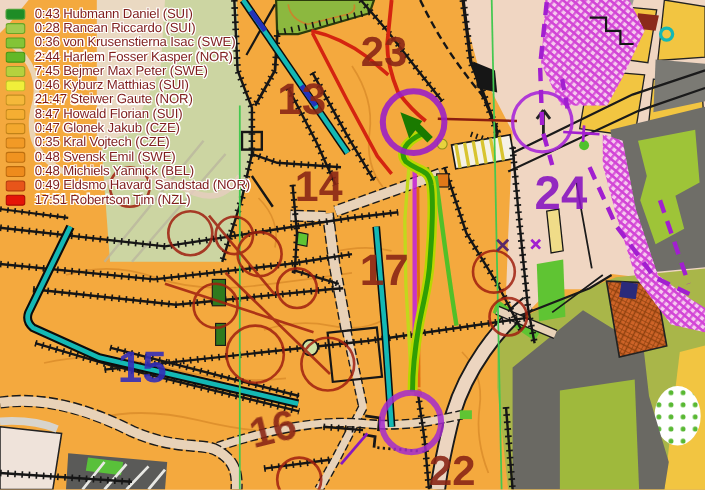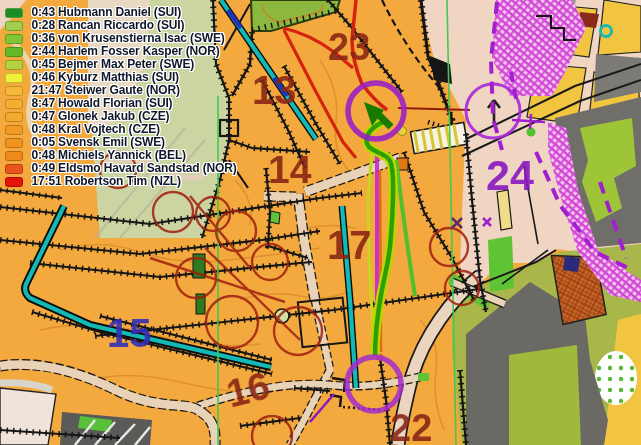--- a/index.html
+++ b/index.html
@@ -1,20 +1,20 @@
 <!DOCTYPE html>
 <html><head>
 <meta charset="utf-8">
 <style>
 html,body{margin:0;padding:0}
 #wrap{position:relative;width:641px;height:445px;overflow:hidden;background:#f4a93e;font-family:"Liberation Sans",sans-serif}
 #map{position:absolute;left:0;top:0}
 .row{position:absolute;left:0;height:13px;white-space:nowrap}
 .box{position:absolute;left:5px;top:0;width:16px;height:8px;border-radius:2.5px;border:1px solid}
-.t{position:absolute;left:31.5px;top:-3px;font-size:12px;font-weight:bold;color:#0f172a;letter-spacing:-0.15px;
+.t{position:absolute;left:31.5px;top:-3px;font-size:12px;font-weight:normal;color:#7f1d1d;letter-spacing:-0.15px;
    text-shadow:-1px 0 0 #fff,1px 0 0 #fff,0 -1px 0 #fff,0 1px 0 #fff,-1px -1px 0 #fff,1px 1px 0 #fff,1px -1px 0 #fff,-1px 1px 0 #fff}
 </style>
 </head>
 <body>
 <div id="wrap">
 
 <svg id="map" width="641" height="445" viewBox="0 0 641 445">
 <defs>
 <pattern id="mgA" width="5.5" height="5.5" patternUnits="userSpaceOnUse" patternTransform="rotate(40)">
   <rect width="5.5" height="5.5" fill="#f6c9ee"></rect>
@@ -412,21 +412,21 @@
         <span class="t">0:36 von Krusenstierna Isac (SWE)</span>
       </div>
 
 <div class="row" style="top:46.5px">
         <span class="box" style="background:#62b828;border-color:#459414"></span>
         <span class="t">2:44 Harlem Fosser Kasper (NOR)</span>
       </div>
 
 <div class="row" style="top:59.5px">
         <span class="box" style="background:#b5d13e;border-color:#8aa32a"></span>
-        <span class="t">0:45 Bejmer Max Peter (SWE)</span>
+        <span class="t">7:45 Bejmer Max Peter (SWE)</span>
       </div>
 
 <div class="row" style="top:72.5px">
         <span class="box" style="background:#f0ef3a;border-color:#c0bf2a"></span>
         <span class="t">0:46 Kyburz Matthias (SUI)</span>
       </div>
 
 <div class="row" style="top:85.5px">
         <span class="box" style="background:#f5b83a;border-color:#c29020"></span>
         <span class="t">21:47 Steiwer Gaute (NOR)</span>
@@ -437,26 +437,26 @@
         <span class="t">8:47 Howald Florian (SUI)</span>
       </div>
 
 <div class="row" style="top:111.5px">
         <span class="box" style="background:#f3a82e;border-color:#c08218"></span>
         <span class="t">0:47 Glonek Jakub (CZE)</span>
       </div>
 
 <div class="row" style="top:124.5px">
         <span class="box" style="background:#f29a26;border-color:#bf7614"></span>
-        <span class="t">0:48 Kral Vojtech (CZE)</span>
+        <span class="t">0:35 Kral Vojtech (CZE)</span>
       </div>
 
 <div class="row" style="top:137.5px">
         <span class="box" style="background:#f09320;border-color:#bd7010"></span>
-        <span class="t">0:05 Svensk Emil (SWE)</span>
+        <span class="t">0:48 Svensk Emil (SWE)</span>
       </div>
 
 <div class="row" style="top:150.5px">
         <span class="box" style="background:#ee8b1c;border-color:#ba680c"></span>
         <span class="t">0:48 Michiels Yannick (BEL)</span>
       </div>
 
 <div class="row" style="top:163.5px">
         <span class="box" style="background:#e8551a;border-color:#b23c0e"></span>
         <span class="t">0:49 Eldsmo Havard Sandstad (NOR)</span>

